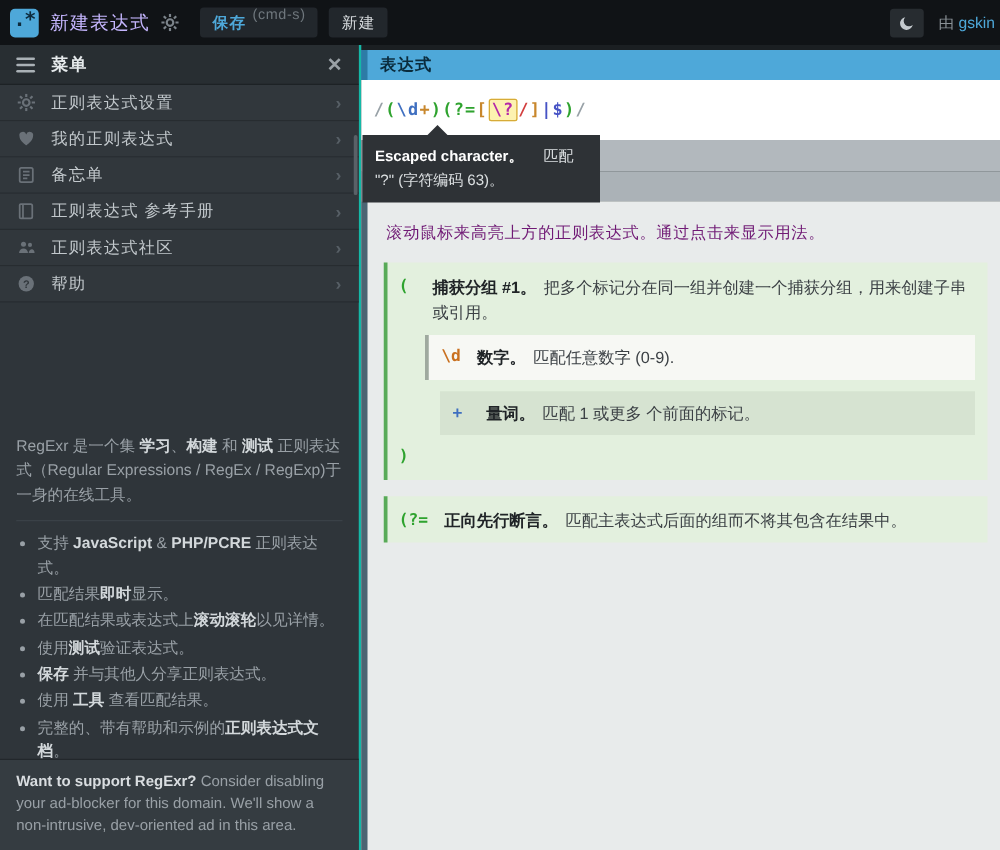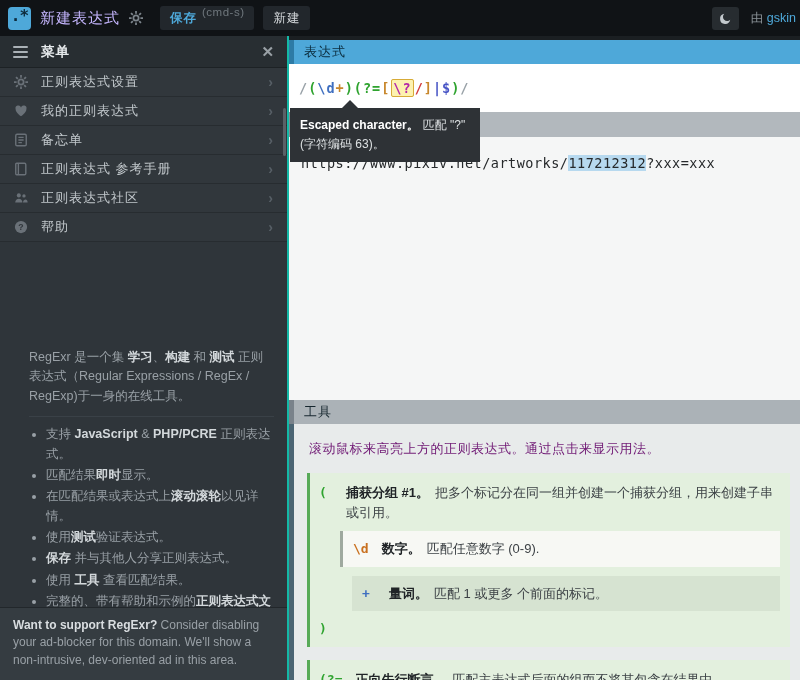--- a/index.html
+++ b/index.html
@@ -41,33 +41,33 @@
   .menu-title { color:#e6eaec; font-weight:bold; font-size:13.5px; letter-spacing:1px; }
   .menu-close { margin-left:auto; color:#9aa1a6; font-size:15px; font-weight:bold; cursor:pointer; }
   .menu-item { height:29px; display:flex; align-items:center; gap:13px; padding:0 14px;
                border-bottom:1px solid #272c30; background:#31373c; cursor:pointer; }
   .menu-item .mi-icon { color:#6a7178; display:flex; flex:none; }
   .menu-item .mi-label { color:#c2c8cc; font-size:13px; letter-spacing:1px; }
   .menu-item .mi-chev { margin-left:auto; color:#575f66; font-size:14px; font-weight:bold; }
   .scroll-thumb { position:absolute; right:1px; top:72px; width:3px; height:48px;
                   background:#5a6167; border-radius:2px; }
   .sidebar-about { position:absolute; top:312px; left:0; right:0; padding:0 13px;
-                   color:#99a0a6; font-size:12.5px; line-height:1.55;margin-left:16px; }
+                   color:#99a0a6; font-size:12.5px; line-height:1.55; }
   .seg-b { color:#d3d8db; font-weight:bold; }
   .about-divider { border:none; border-top:1px solid #3a4147; margin:10px 0 8px; }
   ul.features { margin:0; padding-left:17px; }
   ul.features li { margin:2px 0; }
   .sidebar-ad { position:absolute; bottom:0; left:0; right:0; background:#353c41;
                 border-top:1px solid #22272b; padding:9px 13px 11px;
                 font-size:12px; line-height:1.45; color:#99a0a6; }
   .ad-b { color:#d9dde0; font-weight:bold;text-align:right; }
   
   .main { flex:1; min-width:0; display:flex; flex-direction:column; padding-top:4px; position:relative; }
   .sec-header { height:24px; flex:none; display:flex; align-items:center; padding-left:10px;
-                font-size:13px; font-weight:normal; letter-spacing:1px; border-left:5px solid; }
+                font-size:13px; font-weight:bold; letter-spacing:1px; border-left:5px solid; }
   .exp-header { background:#4ea8d9; border-left-color:#2d7ba6; color:#0a2b3c; }
   .exp-row { height:48px; flex:none; background:#ffffff; display:flex; align-items:center;
              padding-left:10px; font-family:"DejaVu Sans Mono",monospace; font-size:13.5px;
              font-weight:bold; letter-spacing:1px; cursor:text; }
   .tok-hl { background:#fdf2b0; border:1px solid #d7ab38; border-radius:2px; padding:0 1px; margin:0 1px; }
   .text-header { height:25px; flex:none; background:#b2b8bd; border-left:5px solid #868d93; }
   .text-area { height:263px; flex:none; background:#f5f6f6; padding:18px 0 0 12px;
                font-family:"DejaVu Sans Mono",monospace; font-size:13.5px; color:#26292b;
                letter-spacing:0.5px; cursor:text; }
   .match-hl { background:#b7d9ef; }
@@ -82,21 +82,21 @@
            margin-right:13px; white-space:pre; min-width:14px; }
   .x-b { font-weight:bold; color:#202427; margin-right:6px; }
   .x-sub-white { background:#f7f8f4; border-left:3px solid #9fa99f; margin:9px 0 9px 21px; padding:8px 10px; cursor:pointer; }
   .x-sub-quant { background:#d6e3d1; margin:0 0 8px 33px; padding:8px 10px; cursor:pointer; }
   
   .tooltip { position:absolute; left:1px; top:72px; width:190px; background:#2e3236;
              color:#dce0e2; font-size:12px; line-height:1.55; padding:8px 10px 9px; z-index:5; }
   .tooltip:before { content:""; position:absolute; top:-8px; left:52px; width:0; height:0;
                     border-left:8px solid transparent; border-right:8px solid transparent;
                     border-bottom:8px solid #2e3236; }
-  .tt-b { font-weight:bold; color:#ffffff; margin-right:4px; }
+  .tt-b { font-weight:bold; color:#ffffff; margin-right:16px; }
   svg { display:block; }
 </style>
 </head>
 <body>
 
 <div class="topbar">
   <div class="logo">
       <span>.*</span>
     </div>
   <div class="app-title">新建表达式</div>
@@ -221,23 +221,20 @@
   </div>
 
   <div class="main">
     <div class="sec-header exp-header">
       <span>表达式</span>
     </div>
     <div class="exp-row">
       <span class="tokens"><span style="color: rgb(152, 161, 167);">/</span><span style="color: rgb(47, 163, 47);">(</span><span style="color: rgb(63, 111, 192);">\d</span><span style="color: rgb(200, 135, 44);">+</span><span style="color: rgb(47, 163, 47);">)</span><span style="color: rgb(47, 163, 47);">(?=</span><span style="color: rgb(200, 135, 44);">[</span><span class="tok-hl" style="color: rgb(180, 40, 168);">\?</span><span style="color: rgb(210, 60, 60);">/</span><span style="color: rgb(200, 135, 44);">]</span><span style="color: rgb(70, 83, 197);">|</span><span style="color: rgb(70, 83, 197);">$</span><span style="color: rgb(47, 163, 47);">)</span><span style="color: rgb(152, 161, 167);">/</span></span>
     </div>
     <div class="text-header"></div>
-    <div class="text-area">
-      <span>https://www.pixiv.net/artworks/</span><span class="match-hl">117212312</span><span>?xxx=xxx</span>
-    </div>
     <div class="sec-header tools-header">
       <span>工具</span>
     </div>
     <div class="tools-body">
       <div class="hint">滚动鼠标来高亮上方的正则表达式。通过点击来显示用法。</div>
 
       <div class="x-block">
         <div class="x-row">
           <span class="x-tok" style="color: rgb(47, 163, 47);">(</span>
           <span><span class="x-b">捕获分组 #1。</span><span>把多个标记分在同一组并创建一个捕获分组，用来创建子串或引用。</span></span>

